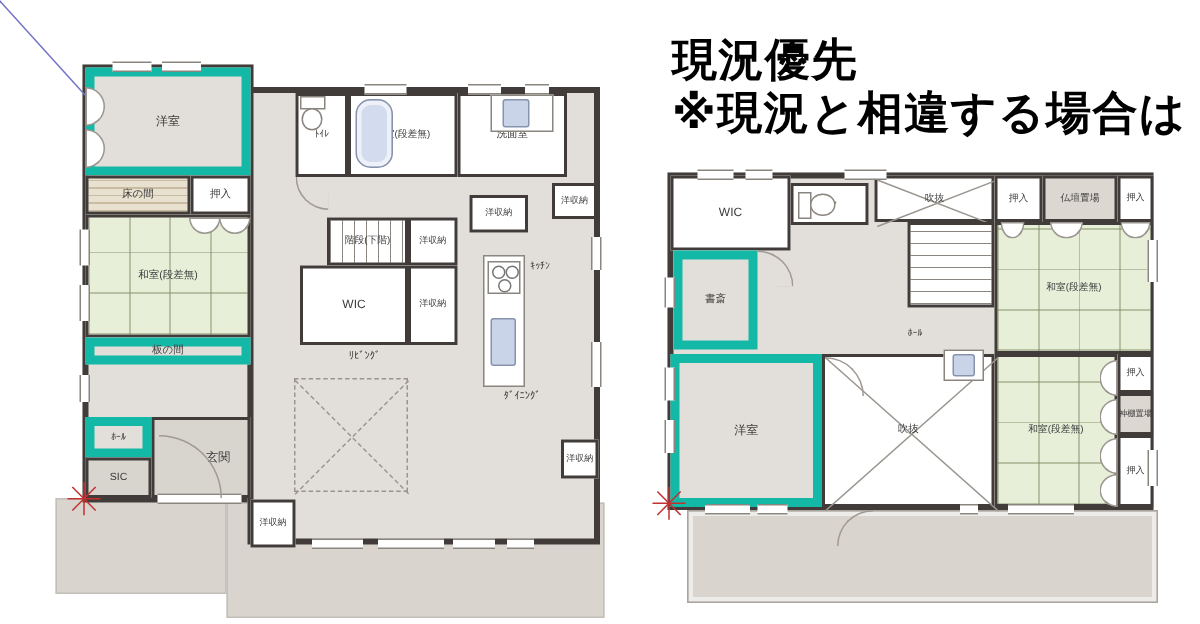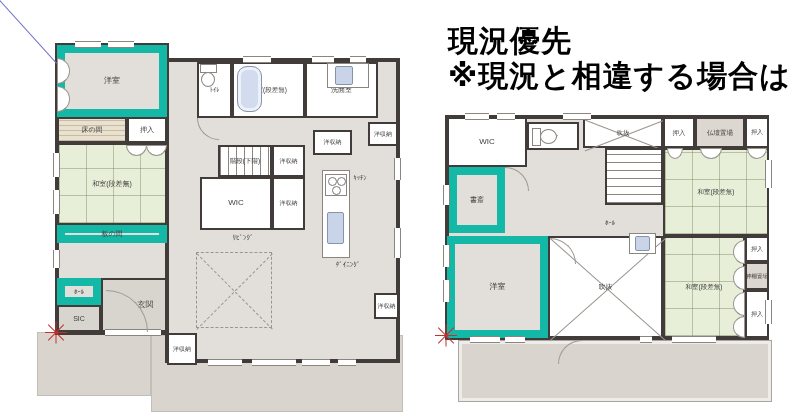--- a/index.html
+++ b/index.html
@@ -1,21 +1,21 @@
 <!DOCTYPE html>
 <html><head>
 <meta charset="utf-8">
 <style>
   html,body{margin:0;padding:0;background:#fff;}
   #canvas{position:relative;width:800px;height:416px;background:#fff;overflow:hidden;
           font-family:"Liberation Sans","DejaVu Sans",sans-serif;}
   .room{position:absolute;box-sizing:border-box;display:flex;align-items:center;justify-content:center;overflow:visible;}
   .room span{color:#3b3b3b;white-space:nowrap;line-height:1.1;z-index:3;}
   .t-outline{background:#e2ded9;border:4px solid #413c39;}
-  .t-floor{background:#e2ded9;border:8px solid #14b8a6;}
+  .t-floor{background:#e2ded9;border:6px solid #14b8a6;}
   .t-white{background:#ffffff;border:2px solid #413c39;}
   .t-genkan{background:#d8d4ce;border:2px solid #413c39;}
   .t-altar{background:#dcd7d0;border:2px solid #413c39;}
   .t-tatami{background:#e7efd8;border:2px solid #413c39;
     background-image:repeating-linear-gradient(0deg,rgba(125,135,95,.45) 0 1px,transparent 1px 27px),
                      repeating-linear-gradient(90deg,rgba(125,135,95,.45) 0 1px,transparent 1px 27px);}
   .t-wood{background:#e9e1cf;border:2px solid #413c39;
     background-image:repeating-linear-gradient(0deg,rgba(150,125,90,.38) 0 1px,transparent 1px 5px);}
   .t-stairs-v{background:#fff;border:2px solid #413c39;
     background-image:repeating-linear-gradient(90deg,#8a857f 0 1px,transparent 1px 8px);}

